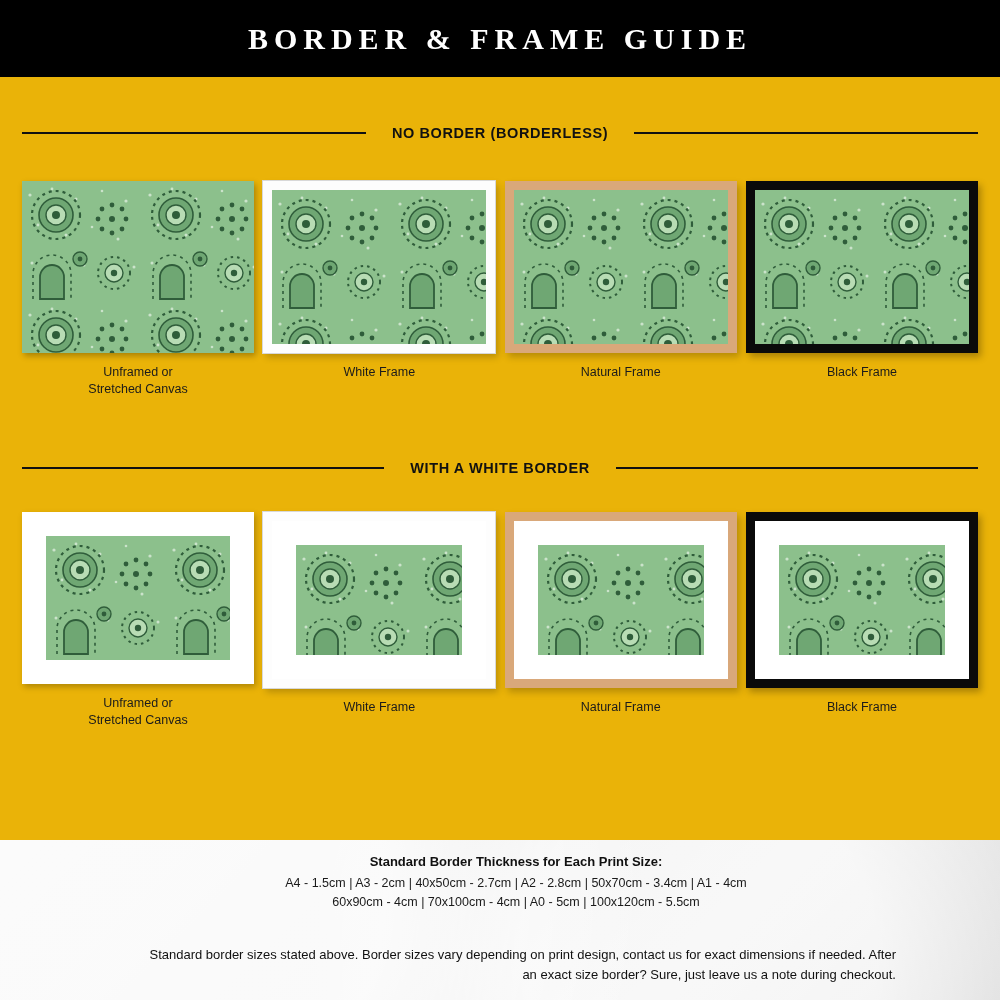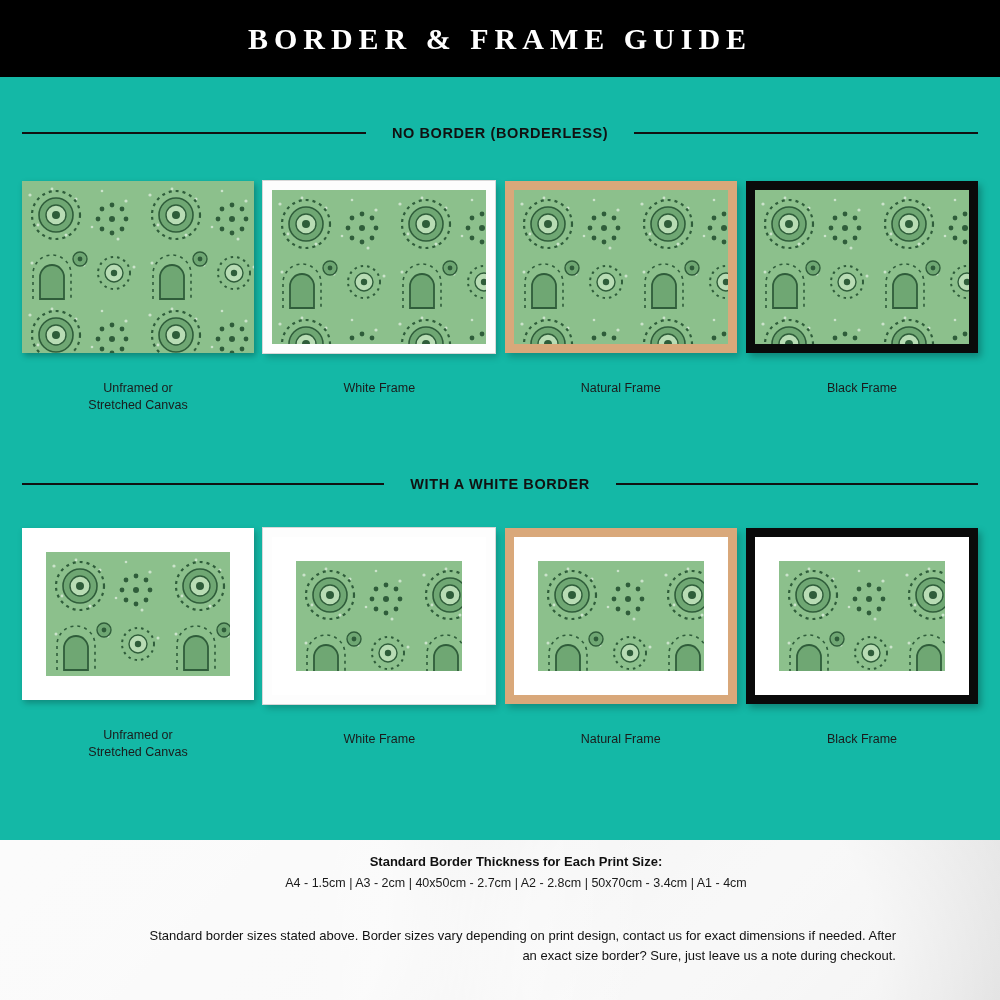--- a/index.html
+++ b/index.html
@@ -3,21 +3,21 @@
 <meta charset="utf-8">
 <style>
   * { box-sizing: border-box; }
   html, body {
     margin: 0; padding: 0;
     width: 1000px; height: 1000px;
     background: #ffffff;
     font-family: "Liberation Sans", sans-serif;
     overflow: hidden;
   }
-  .page { position: relative; width: 1000px; height: 1000px; background: #14b8a6; }
+  .page { position: relative; width: 1000px; height: 1000px; background: #eab308; }
 
   
   .header {
     height: 77px;
     background: #000000;
     display: flex; align-items: center; justify-content: center;
   }
   .header-title {
     color: #ffffff;
     font-family: "Liberation Serif", serif;
@@ -48,21 +48,21 @@
   
   .row {
     display: flex;
     justify-content: space-between;
     align-items: flex-start;
     padding: 0 22px;
   }
   .cell { width: 232px; display: flex; flex-direction: column; align-items: center; }
   .art-wrap { position: relative; }
   .caption {
-    margin-top: 27px;
+    margin-top: 11px;
     font-size: 12.5px;
     line-height: 17px;
     color: #1b1b1b;
     text-align: center;
     white-space: pre-line;
   }
 
   
   .art { display: block; }
 
@@ -263,16 +263,17 @@
         </svg>
       </div>
       <div class="caption">Black Frame</div>
     </div>
 
   </div>
 
   <div class="footer">
     <div class="foot-title">Standard Border Thickness for Each Print Size:</div>
     <div class="foot-line">A4 - 1.5cm  |  A3 - 2cm  |  40x50cm - 2.7cm  |  A2 - 2.8cm  |  50x70cm - 3.4cm  |  A1 - 4cm</div>
+    <div class="foot-line">60x90cm - 4cm  |  70x100cm - 4cm  |  A0 - 5cm  |  100x120cm - 5.5cm</div>
     <div class="foot-note">Standard border sizes stated above. Border sizes vary depending on print design, contact us for exact dimensions if needed. After an exact size border? Sure, just leave us a note during checkout.</div>
   </div>
 
 </div>
 
 </body></html>

